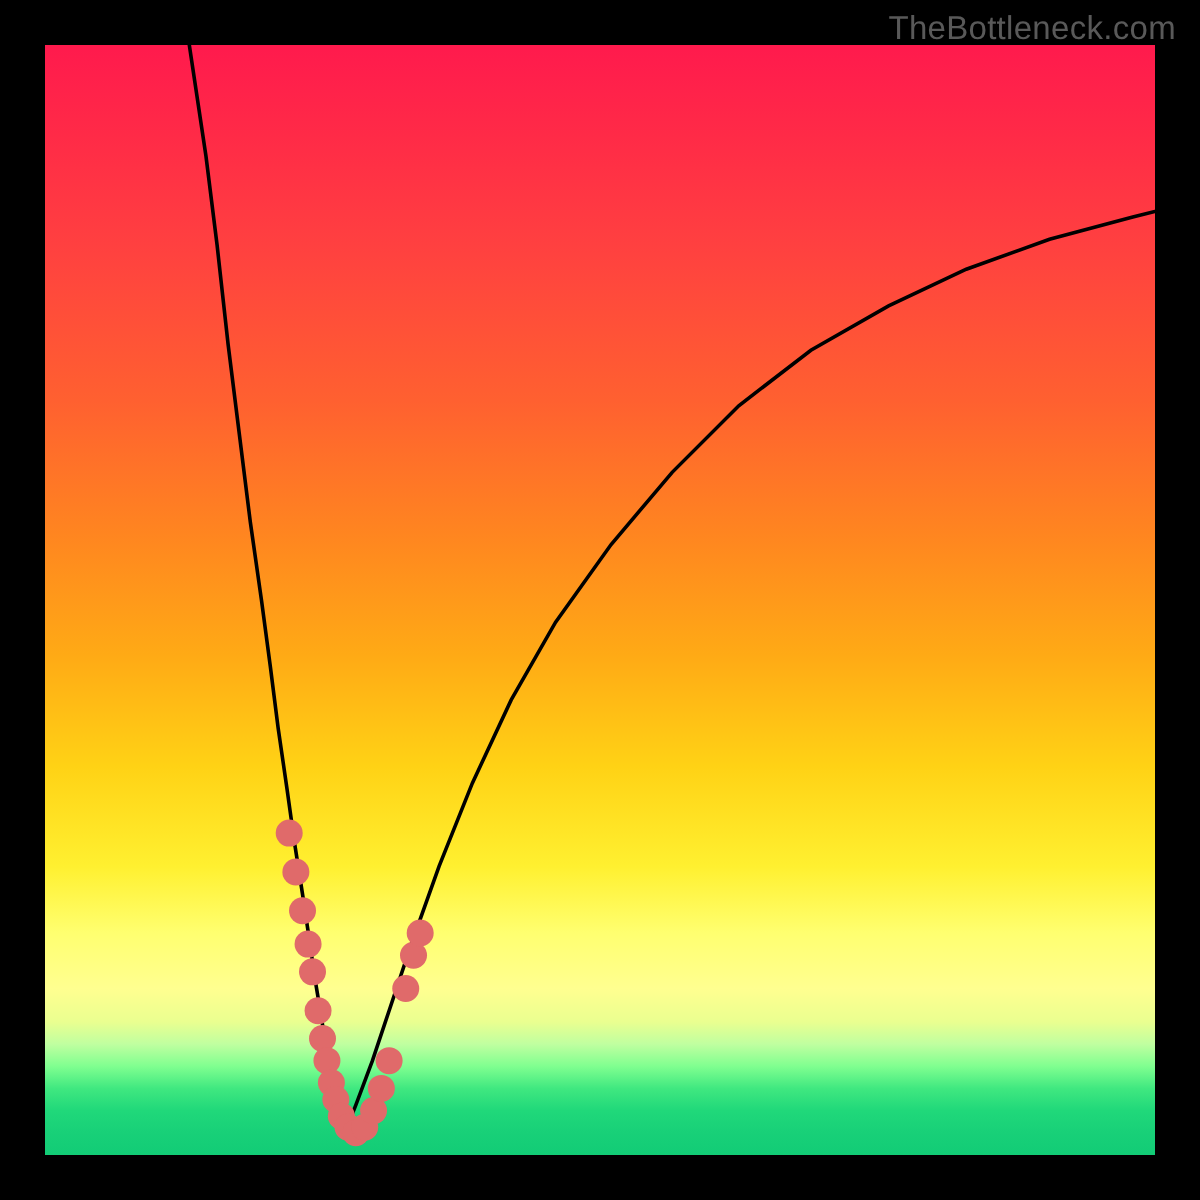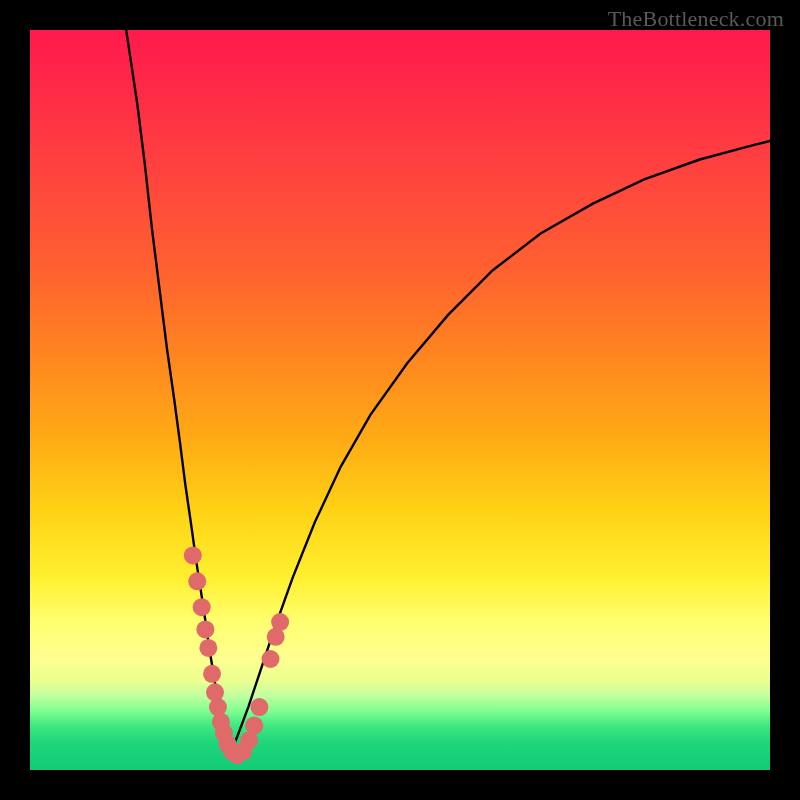--- a/index.html
+++ b/index.html
@@ -11,21 +11,20 @@
     background: #000;
     font-family: Arial, Helvetica, sans-serif;
   }
   .frame {
     position: absolute;
     top: 0;
     left: 0;
     width: 800px;
     height: 800px;
     background: #000;
-    font-family: Liberation Serif, serif;
   }
   .plot-area {
     position: absolute;
     top: 30px;
     left: 30px;
     width: 740px;
     height: 740px;
     overflow: hidden;
   }
   .bg-gradient {

